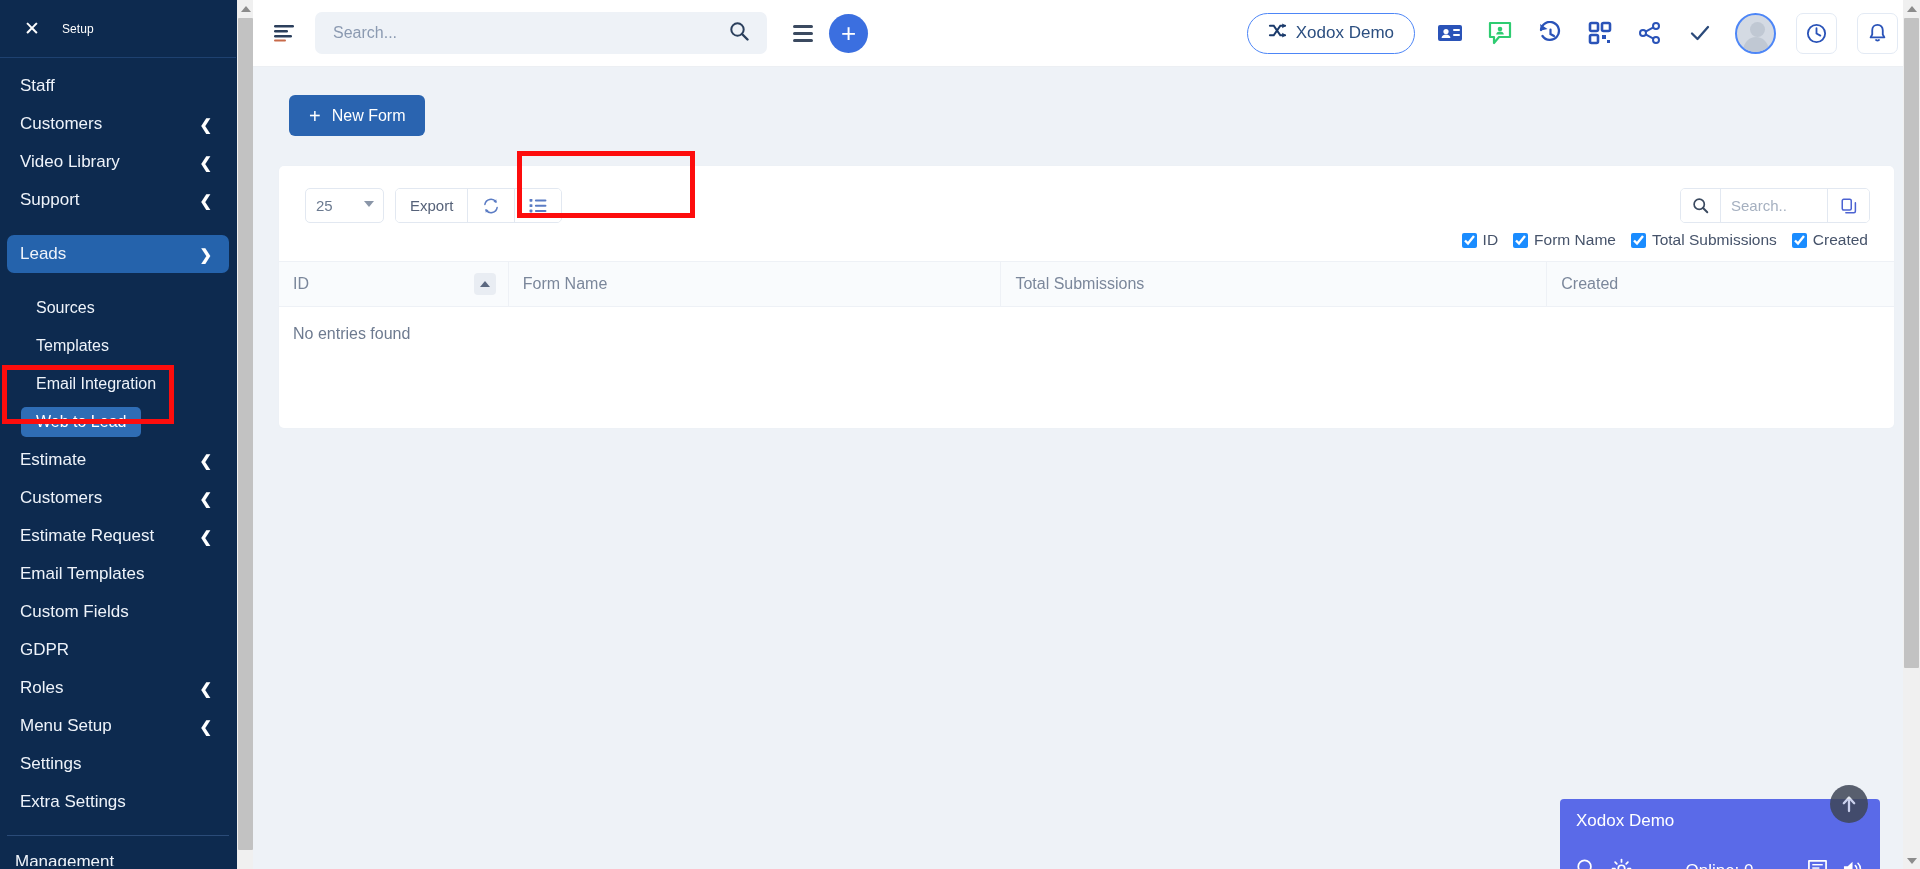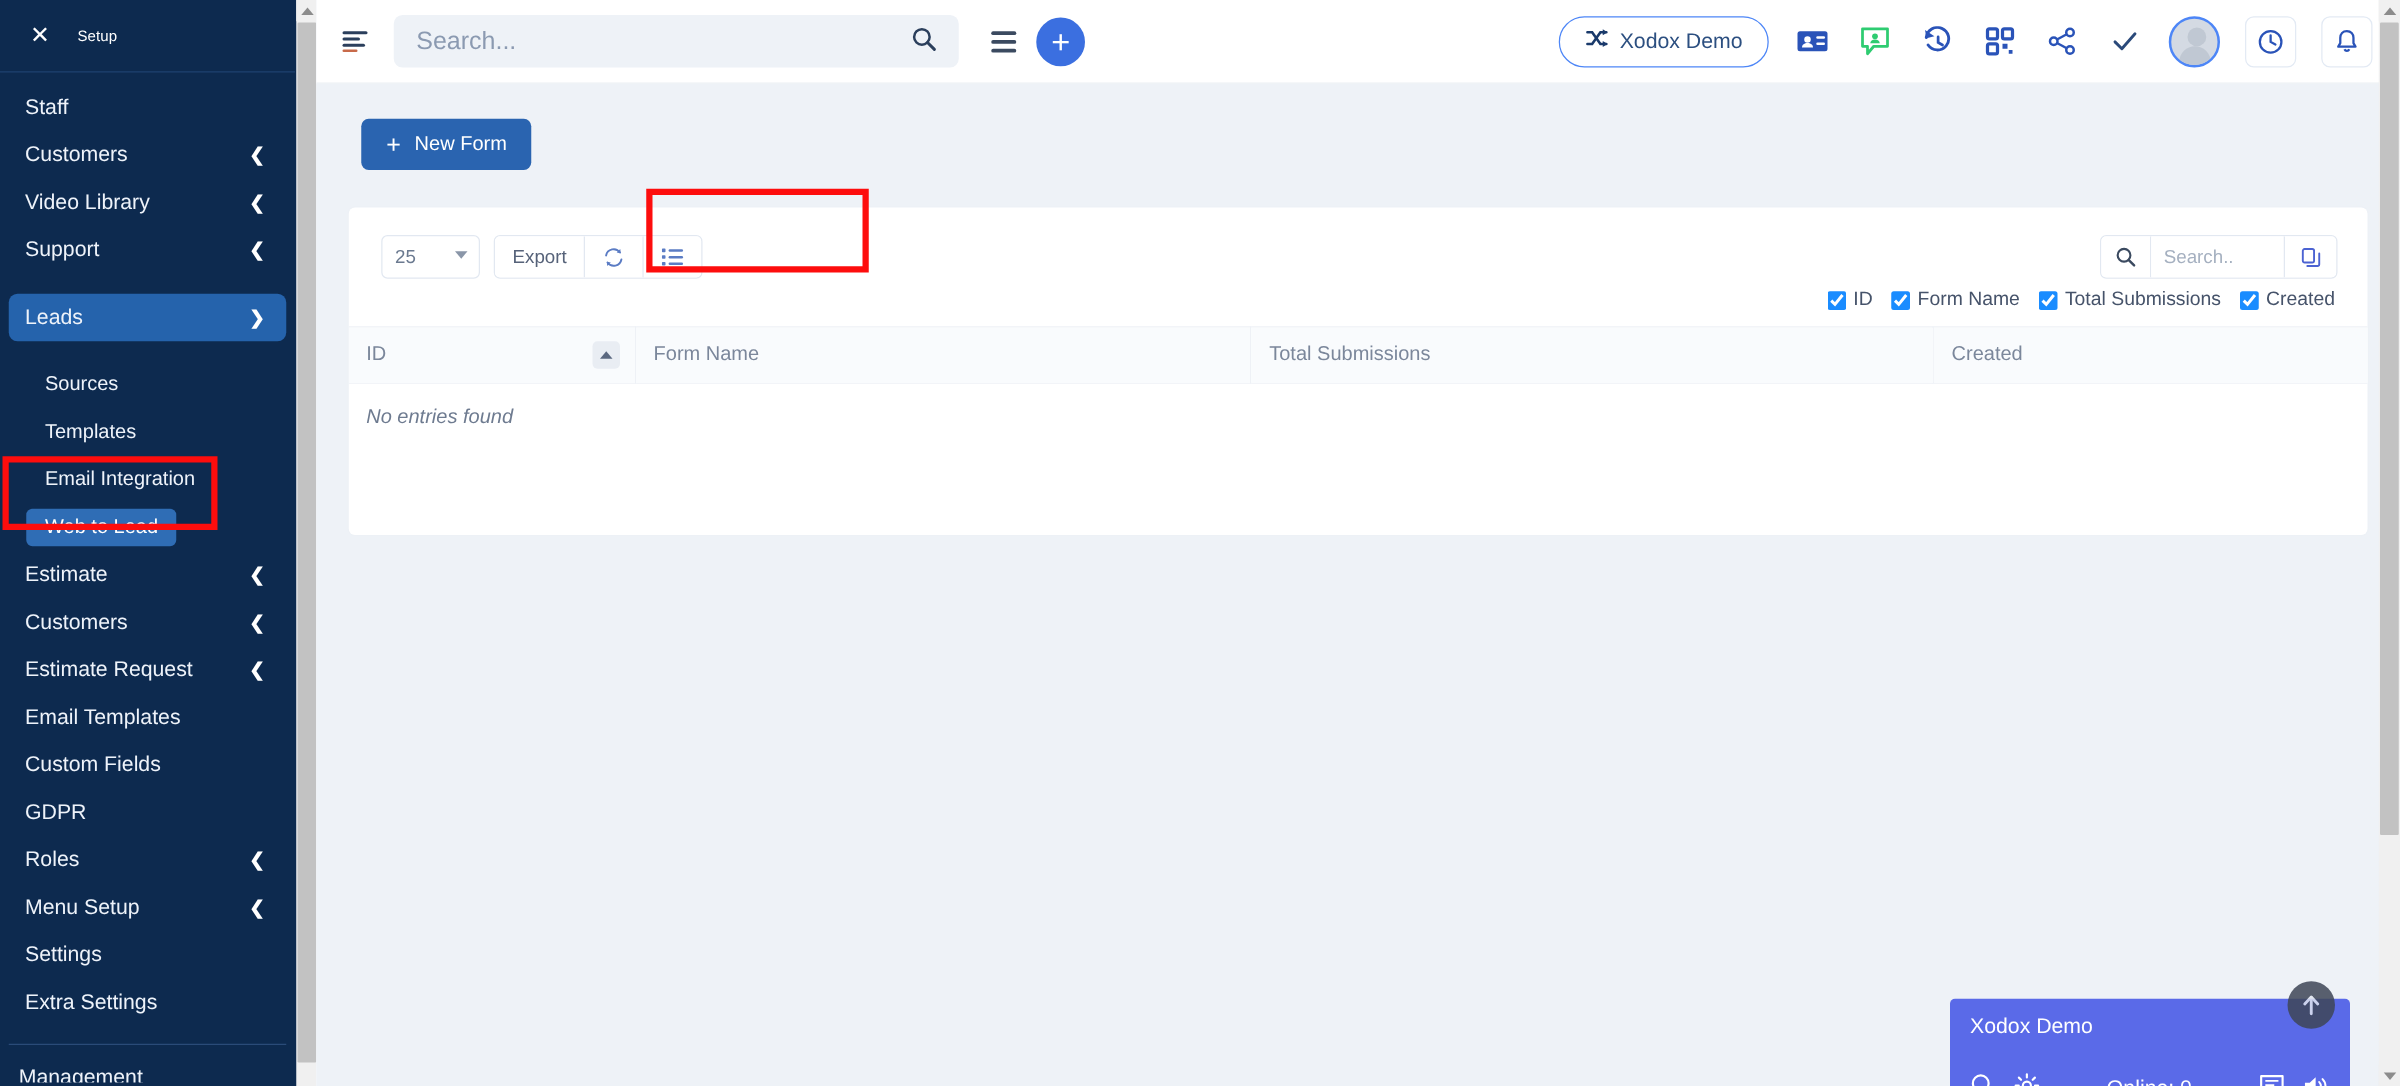--- a/index.html
+++ b/index.html
@@ -151,21 +151,21 @@
   .searchbox {
     width: 452px; height: 42px;
     background: #eef2f7;
     border-radius: 7px;
     display: flex; align-items: center;
     padding: 0 18px;
     justify-content: space-between;
   }
   .searchbox input {
     border: 0; outline: 0; background: transparent;
-    font-size: 20px; color: #701a75;
+    font-size: 16px; color: #701a75;
     font-family: "Liberation Sans", sans-serif;
     width: 370px;
   }
   .searchbox input::placeholder { color: #8b9ab1; }
   .tb-icons-left { display: flex; align-items: center; gap: 16px; margin-left: 26px; }
   .hamburger2 { display:flex; flex-direction:column; gap:4px; cursor:pointer;}
   .hamburger2 i { display:block; width:20px; height:3px; background:#3b4a60; border-radius:2px;}
   .plus-circle {
     width: 39px; height: 39px; border-radius: 50%;
     background: #3b6fe0; color: #fff;
@@ -272,21 +272,21 @@
     position: relative;
   }
   table.grid th:last-child { border-right: 0; }
   .sort-pill {
     position: absolute; right: 12px; top: 50%; transform: translateY(-50%);
     width: 22px; height: 22px; border-radius: 4px; background: #e9edf3;
     display: flex; align-items: center; justify-content: center; cursor: pointer;
   }
   .sort-pill .tri { width:0;height:0;border-left:5px solid transparent;border-right:5px solid transparent;border-bottom:6px solid #5b6880; }
   table.grid td {
-    font-size: 16px; color: #6e7b90; padding: 18px 0 18px 14px; font-style: italic;
+    font-size: 16px; color: #6e7b90; padding: 18px 0 18px 14px;
   }
 
   
   .chat {
     position: absolute; right: 40px; bottom: 0;
     width: 320px; height: 70px;
     background: #5a6ae8; color: #fff;
     border-radius: 4px 4px 0 0;
   }
   .chat-title { font-size: 17px; padding: 12px 16px 0 16px; }

